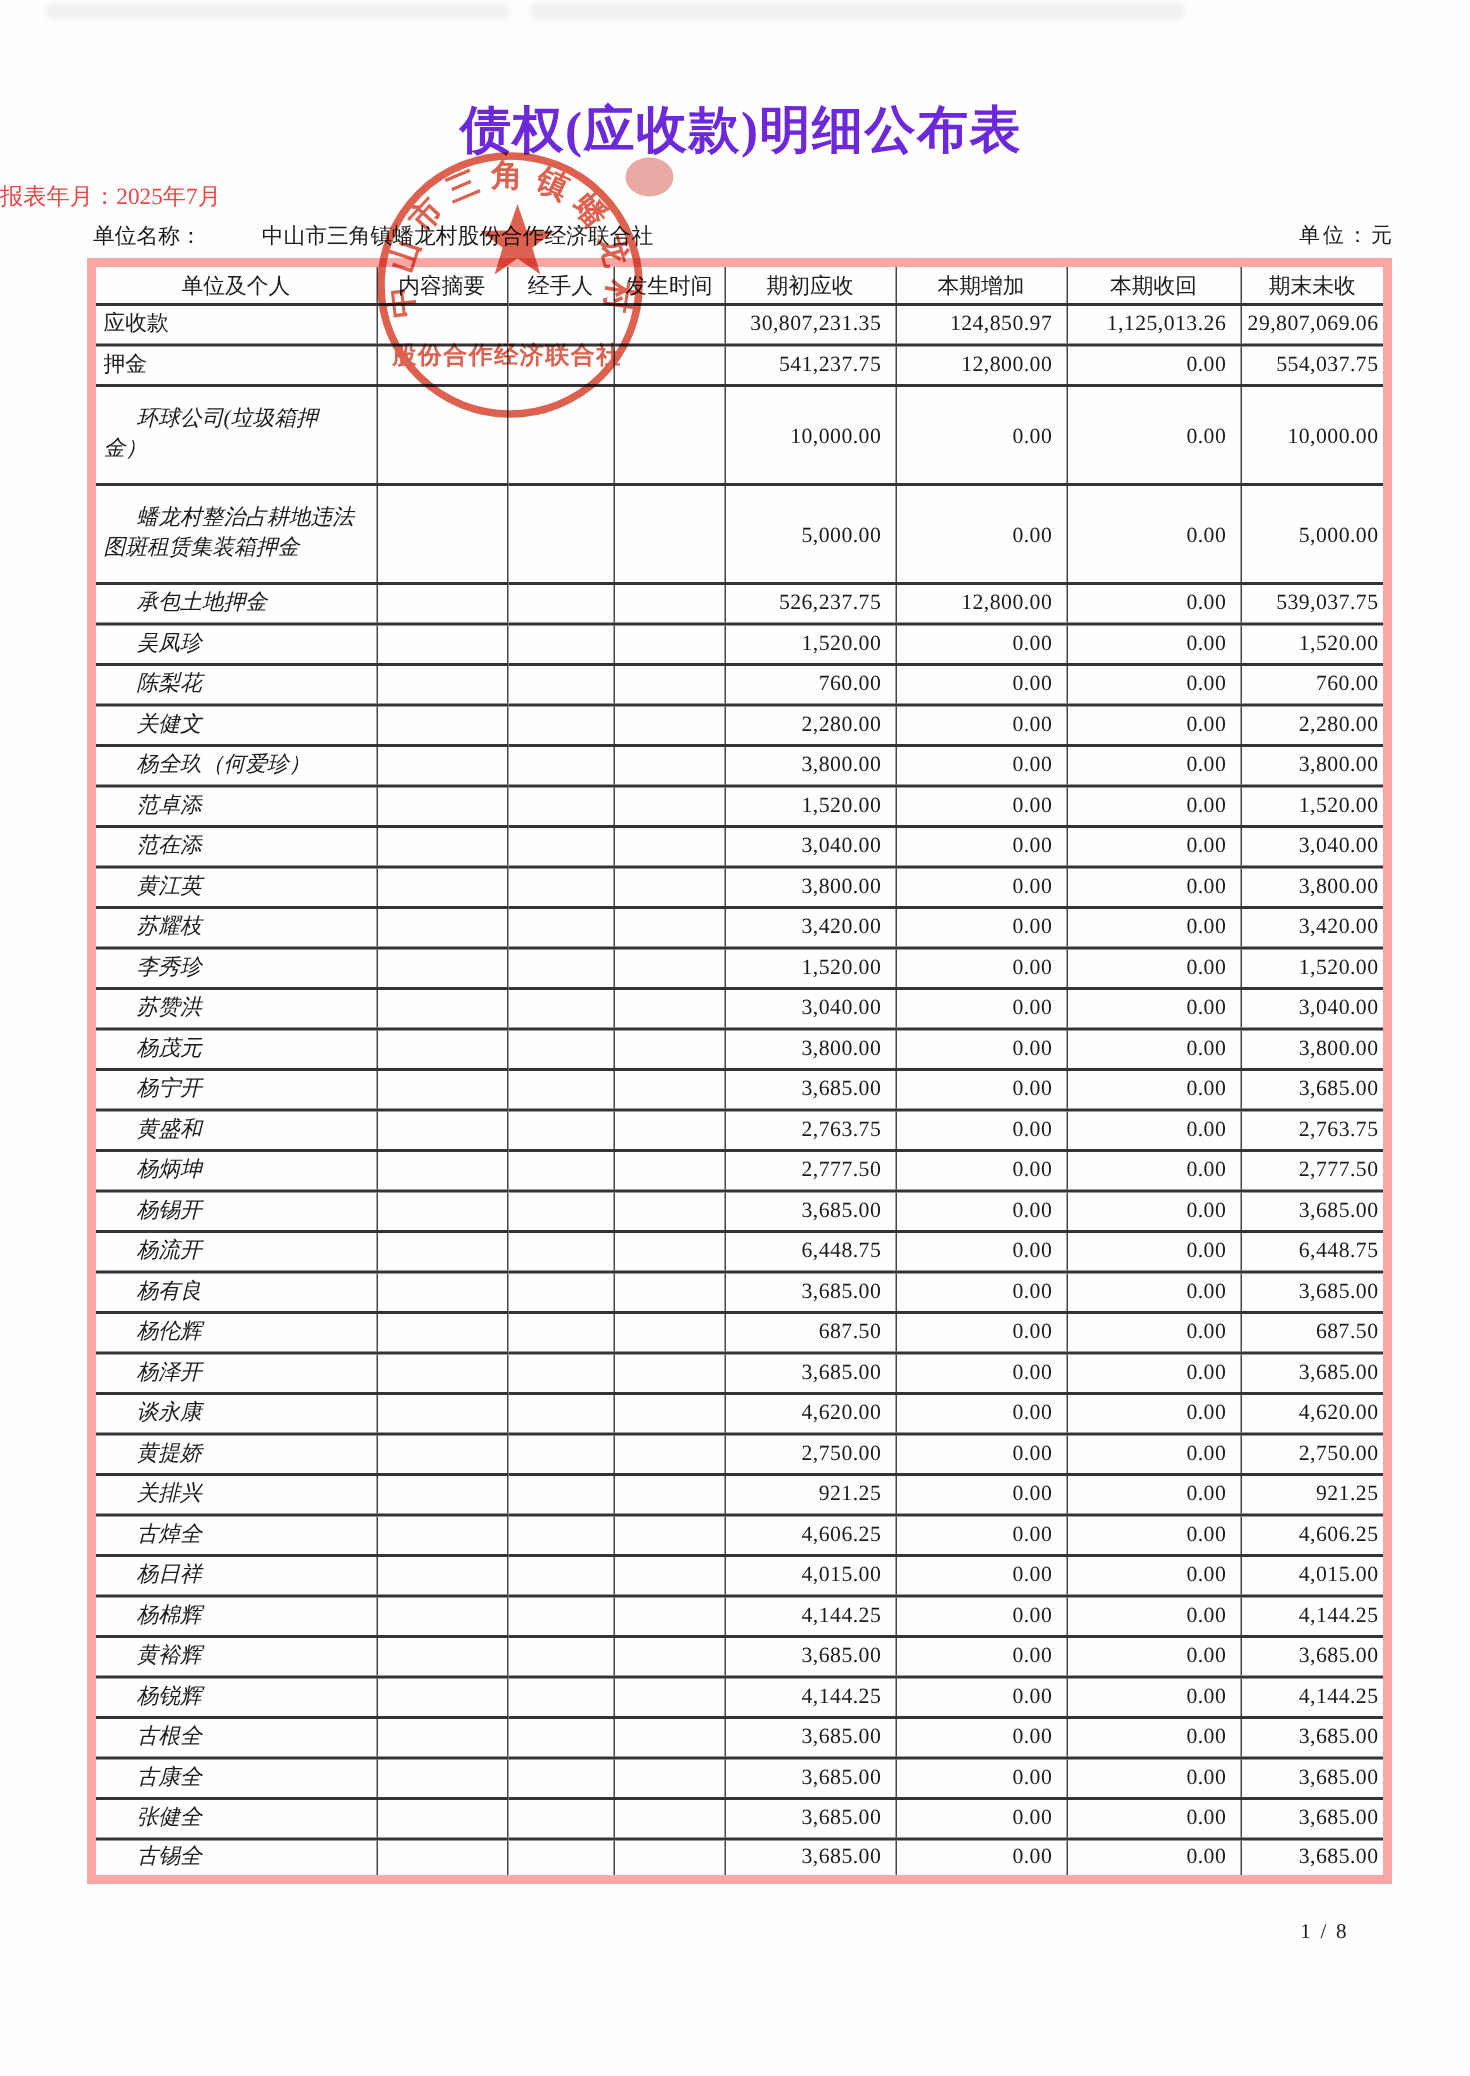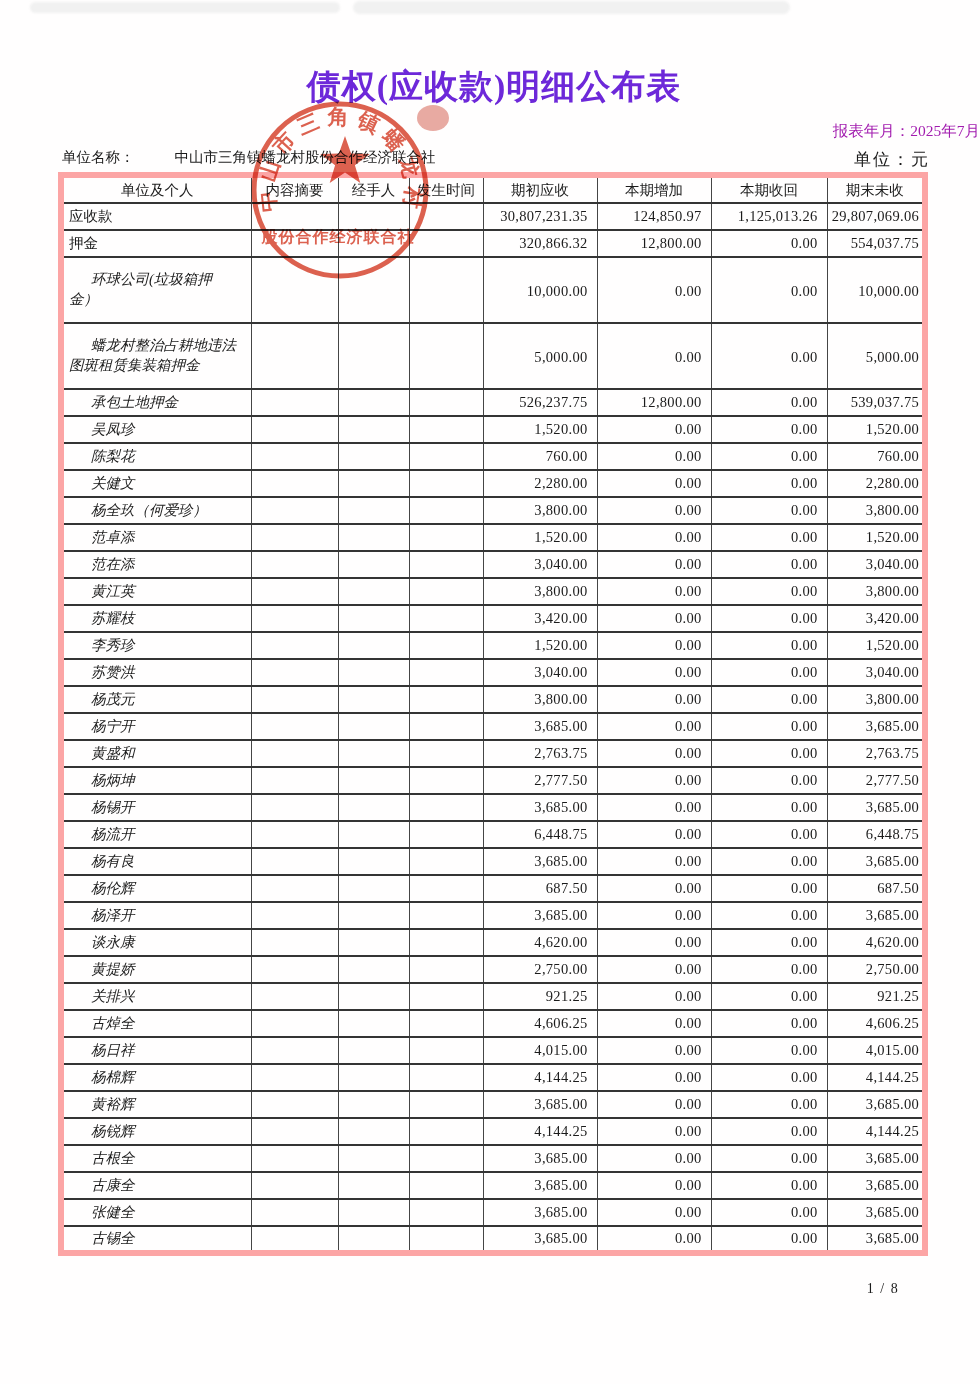--- a/index.html
+++ b/index.html
@@ -3,24 +3,24 @@
 <meta charset="utf-8">
 <style>
   html,body{margin:0;padding:0;background:#ffffff;}
   .page{position:relative;width:980px;height:1384px;background:#fffefe;
         font-family:"Liberation Serif","DejaVu Serif",serif;color:#1b1b1b;overflow:hidden;}
   .artifact{position:absolute;background:#f1f1f1;border-radius:7px;filter:blur(1.3px);}
   .a1{left:30px;top:2px;width:310px;height:11px;}
   .a2{left:353px;top:1px;width:437px;height:13px;}
   .title{position:absolute;left:0;top:60px;width:100%;margin:4px;text-align:center;
          font-size:34px;font-weight:700;letter-spacing:1px;color:#6d28d9;}
-  .subtitle{position:absolute;left:0;top:121px;width:100%;text-align:right;font-size:15.5px;color:#a21caf;}
+  .subtitle{position:absolute;left:0;top:121px;width:100%;text-align:left;font-size:15.5px;color:#ef4444;}
   .unit-line{position:absolute;left:62px;top:148px;font-size:14.5px;}
   .unit-name{margin-left:40px;}
-  .currency{position:absolute;right:50px;top:148px;font-size:17px;letter-spacing:2px;text-align:right;}
+  .currency{position:absolute;right:50px;top:148px;font-size:14px;letter-spacing:2px;text-align:right;}
   .grid{position:absolute;left:58px;top:172px;width:864px;border-collapse:collapse;
         table-layout:fixed;border:6px solid #fca5a5;}
   .grid th,.grid td{border:1px solid #454545;border-top:2px solid #343434;border-bottom:2px solid #343434;overflow:hidden;}
   .grid thead tr{height:28px;}
   .grid tbody tr{height:27px;}
   .grid tbody tr.tall{height:66px;}
   .grid th{font-weight:400;font-size:14.5px;text-align:center;padding:0 2px;color:#1c1c1c;}
   td.name{font-size:14.5px;padding:1px 5px;white-space:pre-line;line-height:1.35;vertical-align:middle;}
   td.name.indent{text-indent:22px;font-style:italic;}
   td.val{font-size:14.5px;text-align:right;padding:1px 9px 1px 2px;letter-spacing:0.3px;vertical-align:middle;}
@@ -80,21 +80,21 @@
           <td class="val">30,807,231.35</td>
           <td class="val">124,850.97</td>
           <td class="val">1,125,013.26</td>
           <td class="val last">29,807,069.06</td>
         </tr>
         <tr>
           <td class="name">押金</td>
           <td class="empty"></td>
           <td class="empty"></td>
           <td class="empty"></td>
-          <td class="val">320,866.32</td>
+          <td class="val">541,237.75</td>
           <td class="val">12,800.00</td>
           <td class="val">0.00</td>
           <td class="val last">554,037.75</td>
         </tr>
         <tr class="tall">
           <td class="name indent">环球公司(垃圾箱押
 金）</td>
           <td class="empty"></td>
           <td class="empty"></td>
           <td class="empty"></td>

